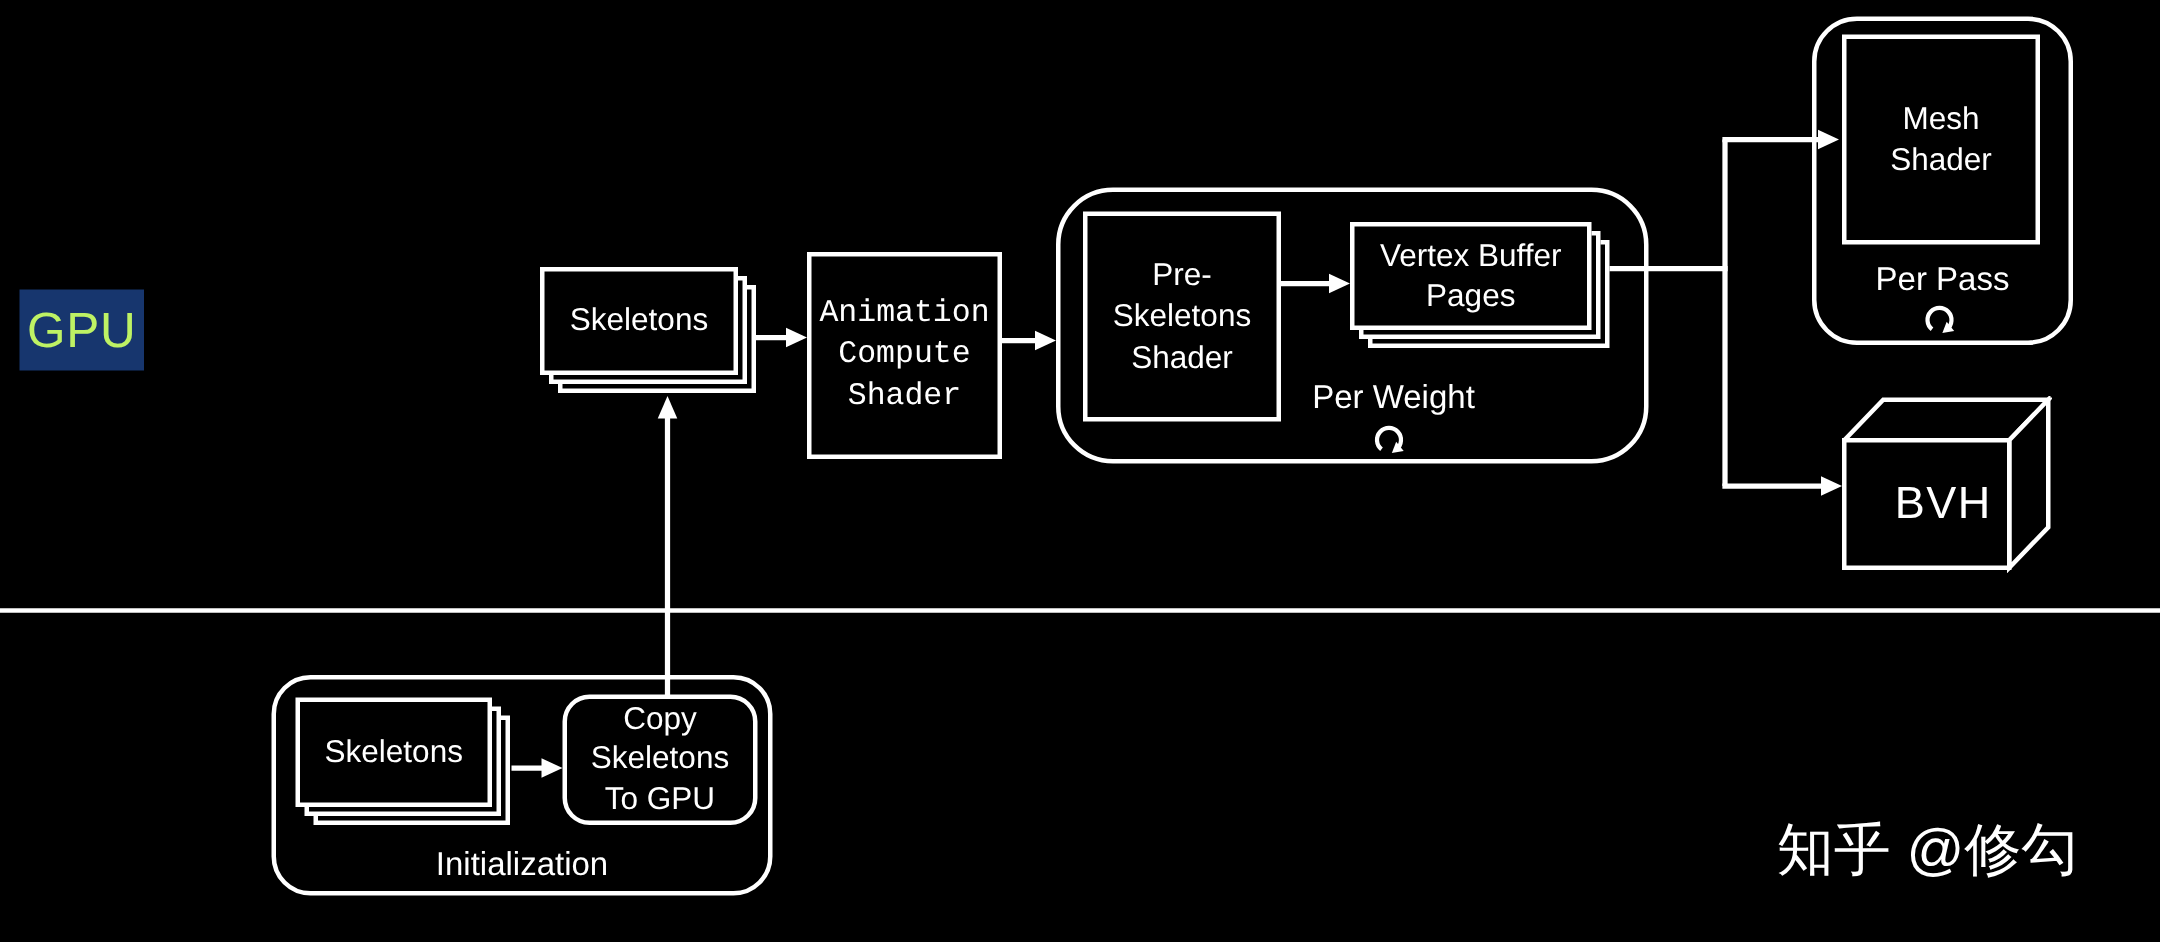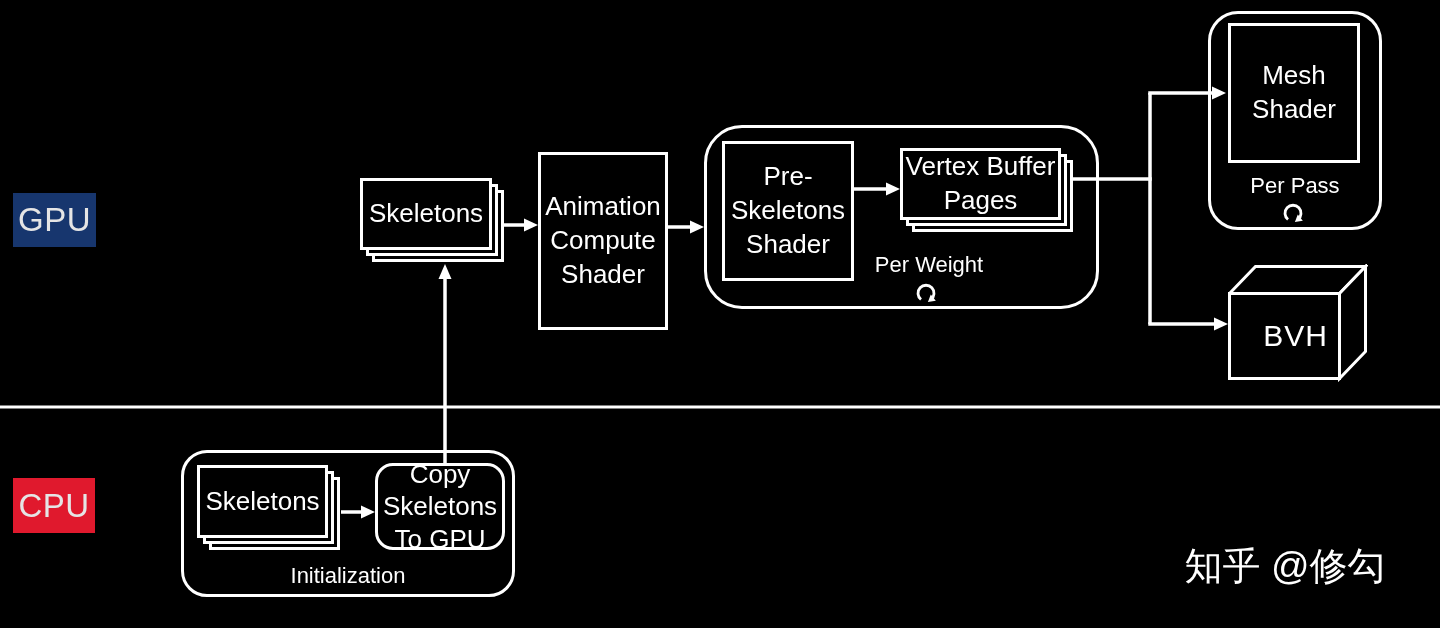--- a/index.html
+++ b/index.html
@@ -12,32 +12,32 @@
   
   #wires { position:absolute; left:0; top:0; width:1440px; height:628px; z-index:1; }
   #wires line, #wires path { stroke:#fff; fill:none; }
   #wires polygon { fill:#fff; stroke:none; }
 
   .abs { position:absolute; }
 
   
   .badge {
     display:flex; align-items:center; justify-content:center;
-    color:#e5e5e5; font-size:33px; letter-spacing:0.5px; z-index:3;
+    color:#bef264; font-size:33px; letter-spacing:0.5px; z-index:3;
   }
   .badge-gpu { background:#17366e; }
   .badge-cpu { background:#e0192d; }
 
   
   .node {
     border:3px solid #fff; background:#000;
     display:flex; align-items:center; justify-content:center;
     text-align:center; z-index:3;
   }
-  .box-label { white-space:pre-line; font-size:26px; line-height:1.3; text-align:center; }
+  .box-label { white-space:pre-line; font-size:21px; line-height:1.3; text-align:center; }
 
   
   .stack { z-index:2; }
   .stack-layer {
     position:absolute; left:0; top:0; width:100%; height:100%;
     border:3px solid #fff; background:#000;
   }
   .stack-layer.l2 { transform:translate(6px,6px); z-index:1; }
   .stack-layer.l3 { transform:translate(12px,12px); z-index:0; }
   .stack-main {
@@ -107,31 +107,28 @@
     <g>
       <line x1="341" y1="512" x2="363" y2="512" stroke-width="3.5"></line>
       <polygon points="375,512 361,505.5 361,518.5"></polygon>
     </g>
   </svg>
 
   <div class="abs badge badge-gpu" style="left:13px; top:193px; width:83px; height:54px;">
     <span>GPU</span>
   </div>
 
-  <div class="abs badge badge-cpu" style="left:13px; top:478px; width:82px; height:55px;">
-    <span>CPU</span>
-  </div>
 
   <div class="abs stack" style="left:360px; top:178px; width:132px; height:72px;">
     <div class="stack-layer l3"></div>
     <div class="stack-layer l2"></div>
     <div class="stack-main box-label">Skeletons</div>
   </div>
 
-  <div class="abs node" style="left:538px; top:152px; width:130px; height:178px;">
+  <div class="abs node" style="left:538px; top:168px; width:130px; height:138px;font-family:Liberation Mono, monospace;">
     <div class="box-label">Animation
 Compute
 Shader</div>
   </div>
 
   <div class="abs group" style="left:704px; top:125px; width:395px; height:184px; border-radius:38px;"></div>
 
   <div class="abs node" style="left:722px; top:141px; width:132px; height:140px;">
     <div class="box-label">Pre-
 Skeletons

